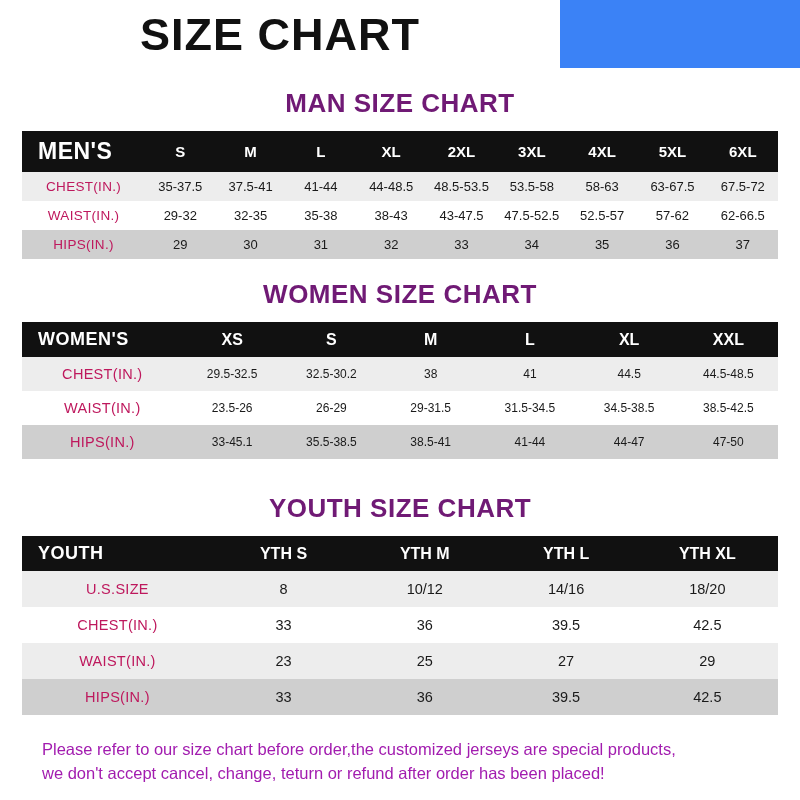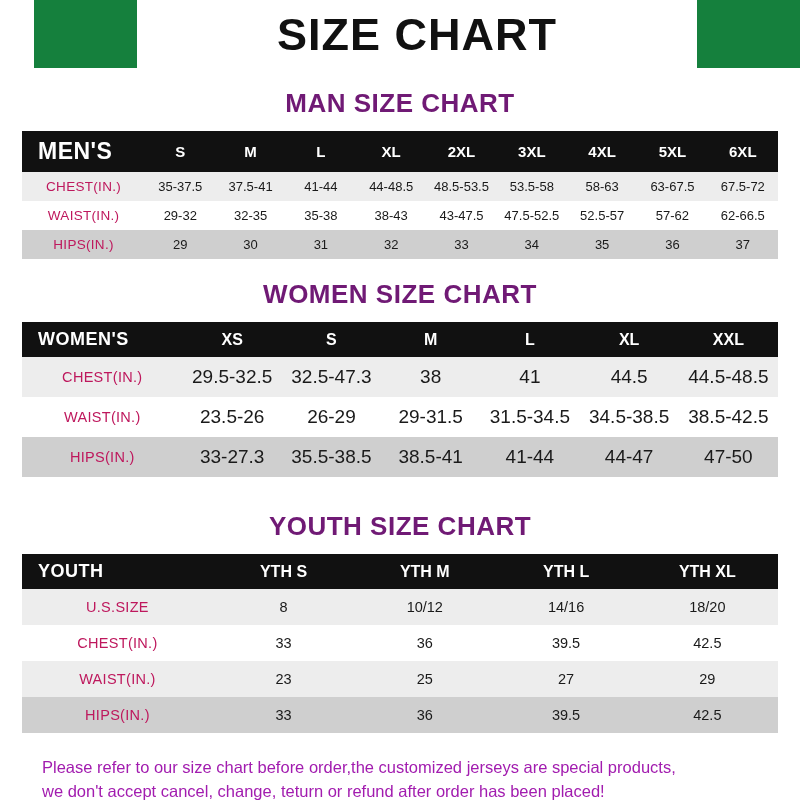--- a/index.html
+++ b/index.html
@@ -19,25 +19,24 @@
     height: 800px;
     box-sizing: border-box;
     background: #ffffff;
     display: flex;
     flex-direction: column;
   }
   
   .banner {
     position: relative;
     height: 68px;
-    background: #15803d;
+    background: #3b82f6;
     display: flex;
     align-items: center;
-    justify-content: center;
-    margin-left: 34px;
+    justify-content: flex-start;
   }
   .banner-inner {
     background: #ffffff;
     width: 560px;
     height: 68px;
     display: flex;
     align-items: center;
     justify-content: center;
   }
   .banner-title {
@@ -103,21 +102,21 @@
     letter-spacing: 0.3px;
     color: #be185d;
   }
   table.size-table tbody tr.band-light { background: #ededed; }
   table.size-table tbody tr.band-white { background: #ffffff; }
   table.size-table tbody tr.band-gray { background: #cfcfcf; }
 
   
   table.women-table thead th { font-size: 16px; }
   table.women-table thead th.rowlabel { font-size: 18px; margin-top: 48px; }
-  table.women-table tbody td { font-size: 19px; padding: 9px 2px; }
+  table.women-table tbody td { font-size: 12px; padding: 9px 2px; }
   table.women-table tbody td.rowlabel { font-size: 14.5px; }
 
   table.youth-table thead th { font-size: 16px; }
   table.youth-table thead th.rowlabel { font-size: 18px; }
   table.youth-table tbody td { font-size: 14.5px; padding: 10px 2px; }
   table.youth-table tbody td.rowlabel { font-size: 14.5px; }
 
   .footer-note {
     margin-top: auto;
     padding: 23px 20px 16px 20px;
@@ -213,38 +212,38 @@
           <th style="width:13.3%">M</th>
           <th style="width:13.3%">L</th>
           <th style="width:13.3%">XL</th>
           <th style="width:13.3%">XXL</th>
         </tr>
       </thead>
       <tbody>
         <tr class="band-light">
           <td class="rowlabel">CHEST(IN.)</td>
           <td>29.5-32.5</td>
-          <td>32.5-47.3</td>
+          <td>32.5-30.2</td>
           <td>38</td>
           <td>41</td>
           <td>44.5</td>
           <td>44.5-48.5</td>
         </tr>
         <tr class="band-white">
           <td class="rowlabel">WAIST(IN.)</td>
           <td>23.5-26</td>
           <td>26-29</td>
           <td>29-31.5</td>
           <td>31.5-34.5</td>
           <td>34.5-38.5</td>
           <td>38.5-42.5</td>
         </tr>
         <tr class="band-gray">
           <td class="rowlabel">HIPS(IN.)</td>
-          <td>33-27.3</td>
+          <td>33-45.1</td>
           <td>35.5-38.5</td>
           <td>38.5-41</td>
           <td>41-44</td>
           <td>44-47</td>
           <td>47-50</td>
         </tr>
       </tbody>
     </table>
 
     <div class="section-title youth-title">YOUTH SIZE CHART</div>

